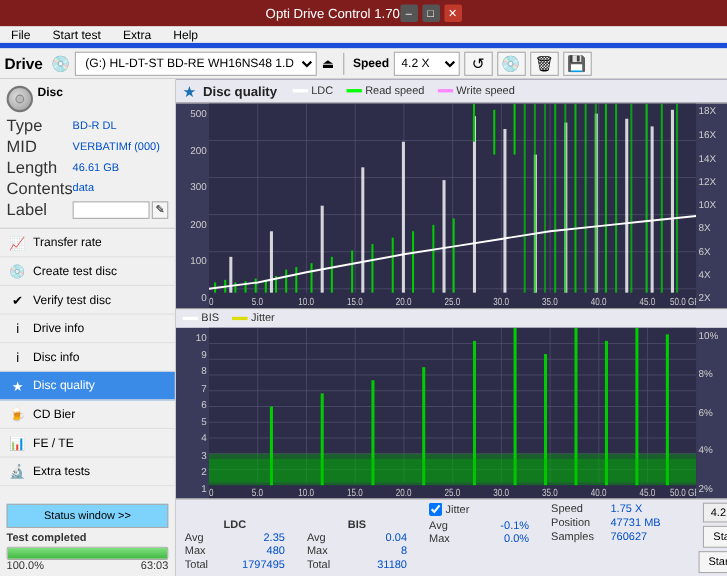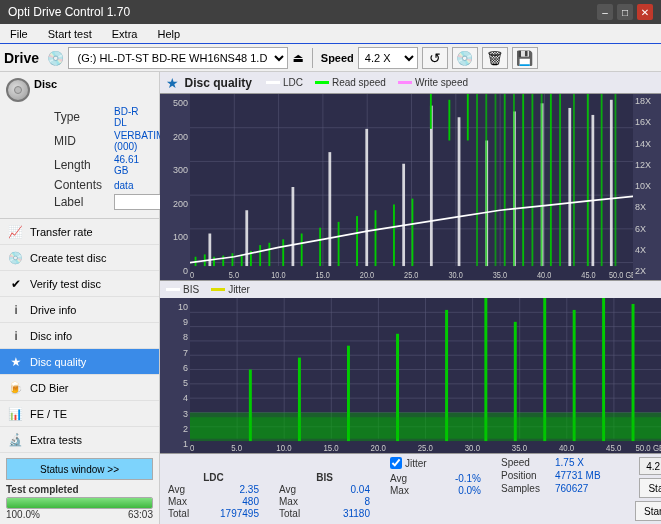--- a/index.html
+++ b/index.html
@@ -7,26 +7,26 @@
       width: 661px;
       height: 524px;
       font-family: 'Segoe UI', Tahoma, Geneva, Verdana, sans-serif;
       font-size: 11px;
       background: #f0f0f0;
       overflow: hidden;
     }
 
     
     .title-bar {
-      background: #404040;
+      background: #7f1d1d;
       color: white;
       height: 24px;
       display: flex;
       align-items: center;
-      justify-content: space-between;
+      justify-content: center;
       padding: 0 8px;
       font-size: 12px;
     }
     .title-bar-controls { display: flex; gap: 4px; }
     .title-btn {
       width: 16px; height: 16px;
       background: #555;
       color: white;
       border: none;
       font-size: 10px;
@@ -36,21 +36,21 @@
     }
     .title-btn.close { background: #c0392b; }
 
     
     .menu-bar {
       background: #f0f0f0;
       height: 20px;
       display: flex;
       align-items: center;
       padding: 0 4px;
-      border-bottom: 1px solid #1d4ed8;
+      border-bottom: 5px solid #1d4ed8;
       gap: 8px;
     }
     .menu-item {
       font-size: 11px;
       padding: 2px 6px;
       cursor: pointer;
     }
 
     
     .toolbar {
@@ -128,21 +128,21 @@
       position: absolute;
       top: 50%; left: 50%;
       transform: translate(-50%, -50%);
       width: 6px; height: 6px;
       background: #bbb;
       border-radius: 50%;
       border: 1px solid #888;
     }
     .disc-title { font-size: 11px; font-weight: bold; }
     .disc-row { display: flex; margin-bottom: 2px; align-items: center; }
-    .disc-key { width: 60px; font-size: 12px; color: #333; flex-shrink: 0; margin-left: 48px; }
+    .disc-key { width: 60px; font-size: 15px; color: #333; flex-shrink: 0; }
     .disc-val { font-size: 10px; color: #0050c8; flex: 1; }
     .label-input {
       height: 16px; font-size: 10px;
       border: 1px solid #aaa; width: 70px;
       padding: 0 2px;
     }
     .label-btn {
       height: 16px; width: 18px; font-size: 10px;
       border: 1px solid #aaa; background: #f5f5f5;
       cursor: pointer; margin-left: 2px;
@@ -645,20 +645,27 @@
             <text x="136" y="128" fill="#ccc" font-size="8">15.0</text>
             <text x="184" y="128" fill="#ccc" font-size="8">20.0</text>
             <text x="232" y="128" fill="#ccc" font-size="8">25.0</text>
             <text x="280" y="128" fill="#ccc" font-size="8">30.0</text>
             <text x="328" y="128" fill="#ccc" font-size="8">35.0</text>
             <text x="376" y="128" fill="#ccc" font-size="8">40.0</text>
             <text x="424" y="128" fill="#ccc" font-size="8">45.0</text>
             <text x="454" y="128" fill="#ccc" font-size="8">50.0 GB</text>
           </svg>
         </div>
+        <div class="chart-y-axis-right" style="padding-top:2px;">
+          <span>10%</span>
+          <span>8%</span>
+          <span>6%</span>
+          <span>4%</span>
+          <span>2%</span>
+        </div>
       </div>
 
     </div>
 
     <div class="stats-area">
 
       <div class="stats-col">
         <div style="height:14px;"></div>
         <div class="stats-header">LDC</div>
         <div class="stats-row">

